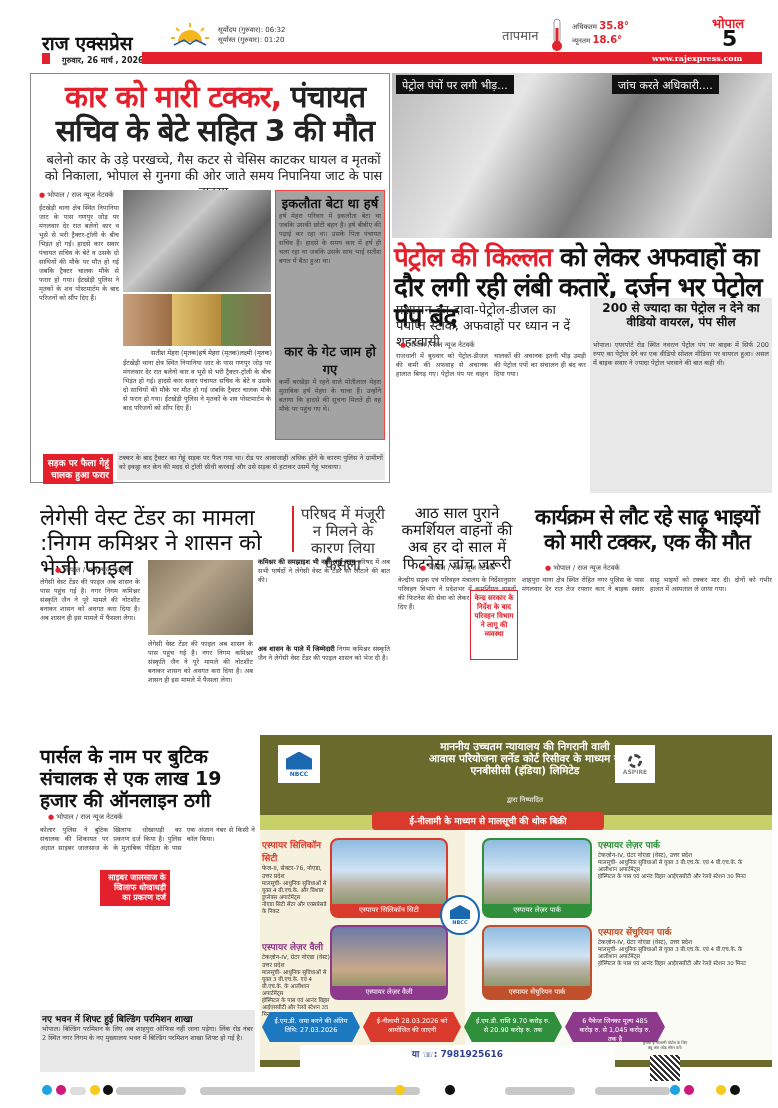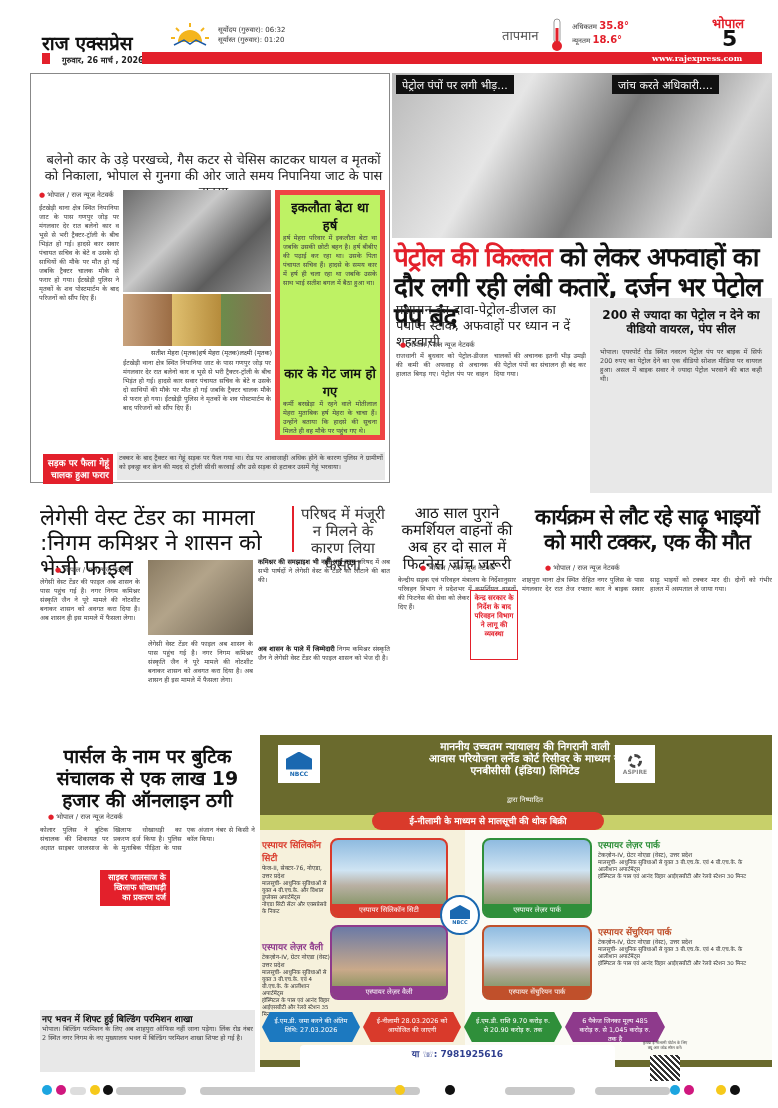--- a/index.html
+++ b/index.html
@@ -22,35 +22,35 @@
 .city{left:712px;top:14px;font-size:13px;color:#e3202b;font-weight:bold}
 .pageno{left:722px;top:26px;font-size:22px;font-weight:bold;color:#111}
 .story1{left:30px;top:73px;width:360px;height:410px;border:1px solid #888}
 .h1{font-family:"DejaVu Sans",sans-serif;font-weight:bold;font-size:30px;line-height:34px;letter-spacing:-1px}
 .red{color:#e3202b}
 .sub{font-size:13px;line-height:16px;color:#222}
 .byline{font-size:7px;color:#333}
 .byline::before{content:"● ";color:#e3202b}
 .col-text{font-size:6.5px;line-height:9px;color:#444;text-align:justify}
 .photo{background:linear-gradient(135deg,#6b6b6b,#c9c9c9 40%,#5d5d5d 70%,#999)}
-.side-box{background:#bef264;border:5px solid #ef4444}
+.side-box{background:#a3a3a3;border:1px solid #ef4444}
 .boxhead{font-weight:bold;font-size:13px;text-align:center;color:#111}
 .redbox{background:#e3202b;color:#fff;font-weight:bold;font-size:13px;line-height:17px;text-align:right;padding:3px 4px}
 .caption{font-size:6.5px;color:#333}
 .tag{background:#111;color:#fff;font-size:11px;padding:2px 6px}
 .hl2{font-size:26px;line-height:30px;font-weight:bold;letter-spacing:-1px;color:#111}
 .grey-box{background:#e8e8e8}
 .h-thin{font-size:22px;line-height:25px;color:#111}
 .h-mid{font-size:15px;line-height:17px;color:#111}
 .ad{left:260px;top:735px;width:512px;height:332px;background:#c8d06a}
 .ad-top{left:260px;top:735px;width:512px;height:80px;background:#6a6a2d}
 .ad-title{left:390px;top:740px;width:270px;text-align:center;color:#fff;font-size:10.5px;line-height:12px;font-weight:bold}
 .ad-by{left:470px;top:795px;width:110px;text-align:center;color:#fff;font-size:7px}
 .logo-box{background:#fff;display:flex;align-items:center;justify-content:center;flex-direction:column;font-size:6px;color:#1a68b0;font-weight:bold}
-.ribbon{left:372px;top:812px;width:232px;height:18px;background:#d93a2b;color:#fff;font-size:9px;text-align:center;line-height:18px;font-weight:bold;border-radius:9px}
+.ribbon{left:372px;top:812px;width:232px;height:18px;background:#d93a2b;color:#fff;font-size:9px;text-align:center;line-height:18px;font-weight:bold;border-radius:4px}
 .ad-left-bg{left:260px;top:830px;width:205px;height:230px;background:#f6f1dc}
 .ad-right-bg{left:465px;top:830px;width:307px;height:230px;background:#fbfbf5}
 .proj-title{font-size:9px;font-weight:bold}
 .proj-sub{font-size:6px;color:#333}
 .proj-bullet{font-size:5.5px;color:#333;line-height:7px}
 .bld{border-radius:8px;overflow:hidden;background:linear-gradient(180deg,#8fbbe0 0%,#cfe4f3 40%,#b9b0a3 60%,#6e8a4c 100%)}
 .bld .lbl{position:absolute;left:0;bottom:0;width:100%;height:12px;color:#fff;font-size:7px;text-align:center;line-height:12px}
 .badge{height:30px;color:#fff;font-size:6.5px;text-align:center;line-height:9px;padding:5px 10px;clip-path:polygon(8% 0,92% 0,100% 50%,92% 100%,8% 100%,0 50%)}
 .info-box{left:300px;top:1045px;width:315px;height:32px;background:#fff;border-radius:4px;font-size:7px;color:#2f3f8f;text-align:center;line-height:12px;padding-top:3px;font-weight:bold}
 .qr{left:650px;top:1055px;width:30px;height:26px;background:repeating-linear-gradient(45deg,#333 0 2px,#fff 2px 4px)}
@@ -87,20 +87,21 @@
     <circle cx="7" cy="28" r="5" fill="#e3202b"></circle>
   </svg>
   <div class="abs tmax"><span>अधिकतम</span> <b>35.8°</b></div>
   <div class="abs tmin"><span>न्यूनतम</span> <b>18.6°</b></div>
   <div class="abs city">भोपाल</div>
   <div class="abs pageno">5</div>
   <div class="abs site">www.rajexpress.com</div>
 </div>
 
 <div class="abs story1">
+  <div class="abs h1" style="left:14px;top:6px;width:340px;text-align:center"><span class="red">कार को मारी टक्कर,</span><span> पंचायत सचिव के बेटे सहित 3 की मौत</span></div>
   <div class="abs sub" style="left:10px;top:78px;width:345px;text-align:center">बलेनो कार के उड़े परखच्चे, गैस कटर से चेसिस काटकर घायल व मृतकों को निकाला, भोपाल से गुनगा की ओर जाते समय निपानिया जाट के पास हादसा</div>
   <div class="abs byline" style="left:8px;top:116px">भोपाल / राज न्यूज नेटवर्क</div>
   <div class="abs col-text" style="left:8px;top:130px;width:80px;height:220px;overflow:hidden">ईंटखेड़ी थाना क्षेत्र स्थित निपानिया जाट के पास गणपुर जोड़ पर मंगलवार देर रात बलेनो कार व भूसे से भरी ट्रैक्टर-ट्रॉली के बीच भिड़ंत हो गई। हादसे कार सवार पंचायत सचिव के बेटे व उसके दो साथियों की मौके पर मौत हो गई जबकि ट्रैक्टर चालक मौके से फरार हो गया। ईंटखेड़ी पुलिस ने मृतकों के शव पोस्टमार्टम के बाद परिजनों को सौंप दिए हैं।</div>
   <div class="abs photo" style="left:92px;top:116px;width:148px;height:102px"></div>
   <div class="abs" style="left:92px;top:220px;width:148px;height:52px;background:linear-gradient(90deg,#c8a27d,#9c6d45 33%,#e0c070 33%,#b68c3c 66%,#6b8c4b 66%,#8a6c52)"></div>
   <div class="abs caption" style="left:96px;top:274px;width:145px;display:flex;justify-content:flex-end">
     <span>सतीश मेहरा (मृतक)</span>
     <span>हर्ष मेहरा (मृतक)</span>
     <span>लक्ष्मी (मृतक)</span>
   </div>
@@ -115,21 +116,21 @@
   <div class="abs col-text grey-box" style="left:86px;top:378px;width:268px;height:28px;padding:2px">टक्कर के बाद ट्रैक्टर का गेहूं सड़क पर फैल गया था। रोड पर आवाजाही अधिक होने के कारण पुलिस ने ग्रामीणों को इकट्ठा कर क्रेन की मदद से ट्रॉली सीधी करवाई और उसे सड़क से हटाकर उसमें गेहूं भरवाया।</div>
 </div>
 
 <div class="abs photo" style="left:392px;top:73px;width:380px;height:165px;background:linear-gradient(120deg,#b9b9b9,#e6e6e6 30%,#7a7a7a 55%,#d8d8d8 80%,#a7a7a7)"></div>
 <div class="abs tag" style="left:396px;top:75px">पेट्रोल पंपों पर लगी भीड़...</div>
 <div class="abs tag" style="left:612px;top:75px">जांच करते अधिकारी....</div>
 <div class="abs hl2" style="left:394px;top:242px;width:378px"><span class="red">पेट्रोल की किल्लत</span><span> को लेकर अफवाहों का दौर लगी रही लंबी कतारें, दर्जन भर पेट्रोल पंप बंद</span></div>
 <div class="abs sub" style="left:396px;top:302px;width:190px">प्रशासन का दावा-पेट्रोल-डीजल का पर्याप्त स्टाक, अफवाहों पर ध्यान न दें शहरवासी</div>
 <div class="abs byline" style="left:400px;top:340px">भोपाल / राज न्यूज नेटवर्क</div>
 <div class="abs col-text" style="left:396px;top:352px;width:190px;height:140px;overflow:hidden;column-count:2;column-gap:6px">राजधानी में बुधवार को पेट्रोल-डीजल की कमी की अफवाह से अचानक हालात बिगड़ गए। पेट्रोल पंप पर वाहन चालकों की अचानक इतनी भीड़ उमड़ी की पेट्रोल पंपों का संचालन ही बंद कर दिया गया।</div>
-<div class="abs grey-box" style="left:590px;top:298px;width:182px;height:195px;padding:10px">
+<div class="abs grey-box" style="left:590px;top:298px;width:182px;height:195px;padding:3px">
   <div class="boxhead" style="font-size:12px;line-height:14px">200 से ज्यादा का पेट्रोल न देने का वीडियो वायरल, पंप सील</div>
   <div class="col-text" style="margin-top:12px">भोपाल। एयरपोर्ट रोड स्थित नवरत्न पेट्रोल पंप पर बाइक में सिर्फ 200 रुपए का पेट्रोल देने का एक वीडियो सोशल मीडिया पर वायरल हुआ। असल में बाइक सवार ने ज्यादा पेट्रोल भरवाने की बात कही थी।</div>
 </div>
 
 <div class="abs h-thin" style="left:40px;top:505px;width:250px">लेगेसी वेस्ट टेंडर का मामला :निगम कमिश्नर ने शासन को भेजी फाइल</div>
 <div class="abs" style="left:292px;top:506px;width:2px;height:46px;background:#e3202b"></div>
 <div class="abs h-mid" style="left:298px;top:506px;width:90px;text-align:center;color:#333">परिषद में मंजूरी न मिलने के कारण लिया फैसला</div>
 <div class="abs byline" style="left:55px;top:565px">भोपाल / राज न्यूज नेटवर्क</div>
 <div class="abs col-text" style="left:40px;top:578px;width:100px;height:150px;overflow:hidden">लेगेसी वेस्ट टेंडर की फाइल अब शासन के पास पहुंच गई है। नगर निगम कमिश्नर संस्कृति जैन ने पूरे मामले की नोटशीट बनाकर शासन को अवगत करा दिया है। अब शासन ही इस मामले में फैसला लेगा।</div>
 <div class="abs photo" style="left:148px;top:560px;width:105px;height:75px;background:linear-gradient(135deg,#8a7b62,#b3a48a 40%,#6d6250)"></div>
@@ -141,21 +142,21 @@
 
 <div class="abs h-mid" style="left:398px;top:505px;width:118px;text-align:center">आठ साल पुराने कमर्शियल वाहनों की अब हर दो साल में फिटनेस जांच जरूरी</div>
 <div class="abs byline" style="left:420px;top:563px">भोपाल / राज न्यूज नेटवर्क</div>
 <div class="abs col-text" style="left:398px;top:576px;width:118px;height:155px;overflow:hidden">केन्द्रीय सड़क एवं परिवहन मंत्रालय के निर्देशानुसार परिवहन विभाग ने प्रदेशभर में कमर्शियल वाहनों की फिटनेस की सेवा को लेकर नए नियम लागू कर दिए हैं।</div>
 <div class="abs" style="left:470px;top:590px;width:48px;height:70px;background:#fff;border:1px solid #e3202b;color:#e3202b;font-size:7px;font-weight:bold;text-align:center;padding:2px">केन्द्र सरकार के निर्देश के बाद परिवहन विभाग ने लागू की व्यवस्था</div>
 
 <div class="abs hl2" style="left:522px;top:505px;width:250px;text-align:center;font-size:21px;line-height:25px">कार्यक्रम से लौट रहे साढ़ू भाइयों को मारी टक्कर, एक की मौत</div>
 <div class="abs byline" style="left:545px;top:563px">भोपाल / राज न्यूज नेटवर्क</div>
 <div class="abs col-text" style="left:522px;top:576px;width:250px;height:155px;overflow:hidden;column-count:2;column-gap:6px">शाहपुरा थाना क्षेत्र स्थित रोहित नगर पुलिस के पास मंगलवार देर रात तेज रफ्तार कार ने बाइक सवार साढ़ू भाइयों को टक्कर मार दी। दोनों को गंभीर हालत में अस्पताल ले जाया गया।</div>
 
-<div class="abs h-thin" style="left:40px;top:745px;width:215px;text-align:center;font-weight:bold;font-size:19px;line-height:22px">पार्सल के नाम पर बुटिक संचालक से एक लाख 19 हजार की ऑनलाइन ठगी</div>
+<div class="abs h-thin" style="left:40px;top:745px;width:215px;font-weight:bold;font-size:19px;line-height:22px">पार्सल के नाम पर बुटिक संचालक से एक लाख 19 हजार की ऑनलाइन ठगी</div>
 <div class="abs byline" style="left:48px;top:812px">भोपाल / राज न्यूज नेटवर्क</div>
 <div class="abs col-text" style="left:40px;top:826px;width:215px;height:180px;overflow:hidden;column-count:3;column-gap:5px">कोलार पुलिस ने बुटिक संचालक की शिकायत पर अज्ञात साइबर जालसाज के खिलाफ धोखाधड़ी का प्रकरण दर्ज किया है। पुलिस के मुताबिक पीड़िता के पास एक अंजान नंबर से किसी ने कॉल किया।</div>
 <div class="abs redbox" style="left:100px;top:870px;width:70px;font-size:8px;line-height:10px">साइबर जालसाज के खिलाफ धोखाधड़ी का प्रकरण दर्ज</div>
 <div class="abs grey-box" style="left:40px;top:1010px;width:215px;height:62px;padding:2px">
   <div style="font-weight:bold;font-size:9px;color:#111">नए भवन में शिफ्ट हुई बिल्डिंग परमिशन शाखा</div>
   <div class="col-text">भोपाल। बिल्डिंग परमिशन के लिए अब शाहपुरा ऑफिस नहीं जाना पड़ेगा। लिंक रोड नंबर 2 स्थित नगर निगम के नए मुख्यालय भवन में बिल्डिंग परमिशन शाखा शिफ्ट हो गई है।</div>
 </div>
 
 <div class="abs ad"></div>
 <div class="abs ad-top"></div>

